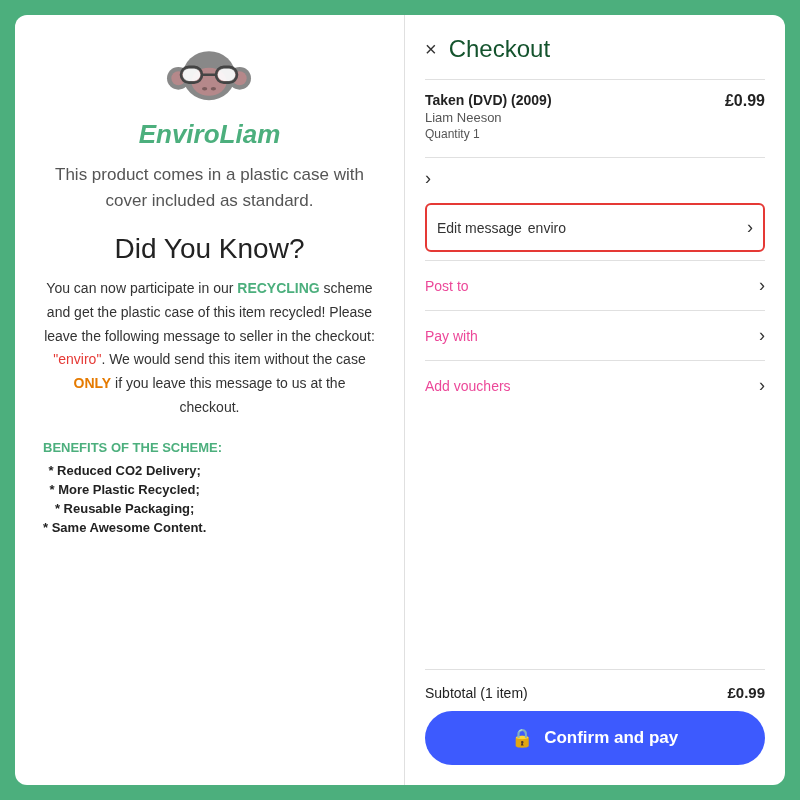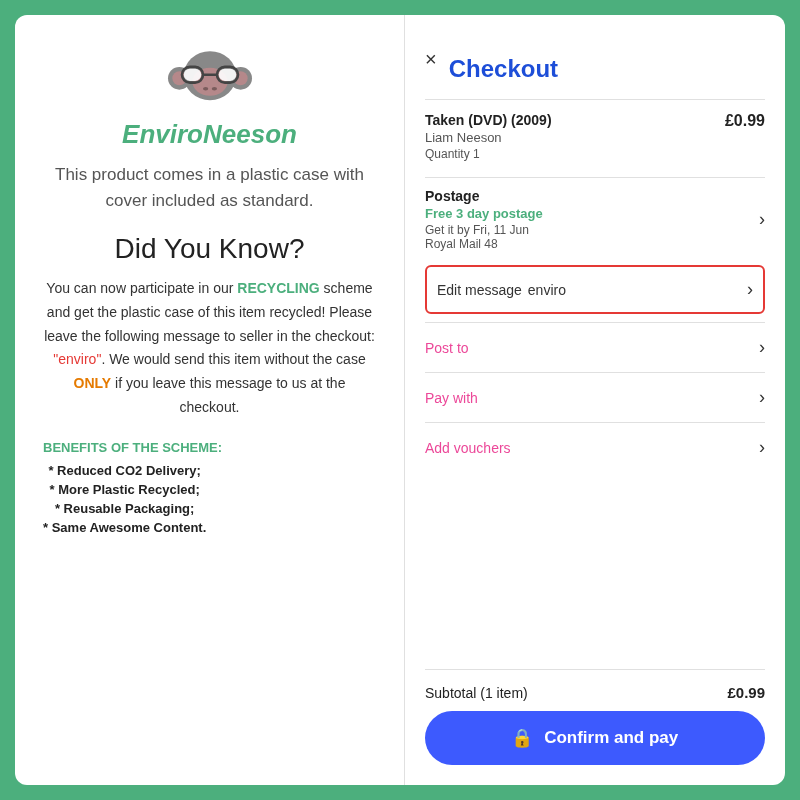--- a/index.html
+++ b/index.html
@@ -101,23 +101,22 @@
     }
     .close-btn {
       font-size: 20px;
       color: #333;
       cursor: pointer;
       font-weight: 300;
       line-height: 1;
     }
     .checkout-title {
       font-size: 24px;
-      font-weight: bold;
-      color: #1d4ed8;
-      margin-top: 20px;
+      font-weight: normal;
+      color: #14532d;
     }
     .divider {
       border: none;
       border-top: 1px solid #e0e0e0;
       margin: 0 0 12px 0;
     }
     
     .product-row {
       display: flex;
       align-items: flex-start;
@@ -299,21 +298,21 @@
 
         <line x1="42" y1="34" x2="58" y2="34" stroke="#444" stroke-width="3"></line>
 
         <rect x="20" y="27" width="20" height="14" rx="7" fill="#fff" opacity="0.9"></rect>
         <rect x="60" y="27" width="20" height="14" rx="7" fill="#fff" opacity="0.9"></rect>
 
         <ellipse cx="45" cy="50" rx="3" ry="2" fill="#7a5c5c"></ellipse>
         <ellipse cx="55" cy="50" rx="3" ry="2" fill="#7a5c5c"></ellipse>
       </svg>
       <div class="brand-name">
-        <span class="brand-enviro">Enviro</span><span class="brand-media">Neeson</span>
+        <span class="brand-enviro">Enviro</span><span class="brand-media">Liam</span>
       </div>
     </div>
 
     <p class="tagline">This product comes in a plastic case with cover included as standard.</p>
 
     <h2 class="did-you-know">Did You Know?</h2>
 
     <p class="description">
       You can now participate in our <span class="green-text">RECYCLING</span> scheme and get the plastic case of this item recycled! Please leave the following message to seller in the checkout: <span class="red-text">"enviro"</span>. We would send this item without the case <span class="orange-text">ONLY</span> if you leave this message to us at the checkout.
     </p>
@@ -338,26 +337,20 @@
     <div class="product-row">
       <div class="product-info">
         <div class="product-title">Taken (DVD) (2009)</div>
         <div class="product-subtitle">Liam Neeson</div>
         <div class="product-qty">Quantity 1</div>
       </div>
       <div class="product-price">£0.99</div>
     </div>
 
     <div class="section-row">
-      <div class="section-row-content">
-        <div class="section-label">Postage</div>
-        <div class="postage-free">Free 3 day postage</div>
-        <div class="postage-detail">Get it by Fri, 11 Jun</div>
-        <div class="postage-detail">Royal Mail 48</div>
-      </div>
       <span class="chevron">›</span>
     </div>
 
     <div class="edit-message-row">
       <div class="edit-message-content">
         <span class="edit-message-label">Edit message</span>
         <span class="edit-message-value">enviro</span>
       </div>
       <span class="chevron">›</span>
     </div>

